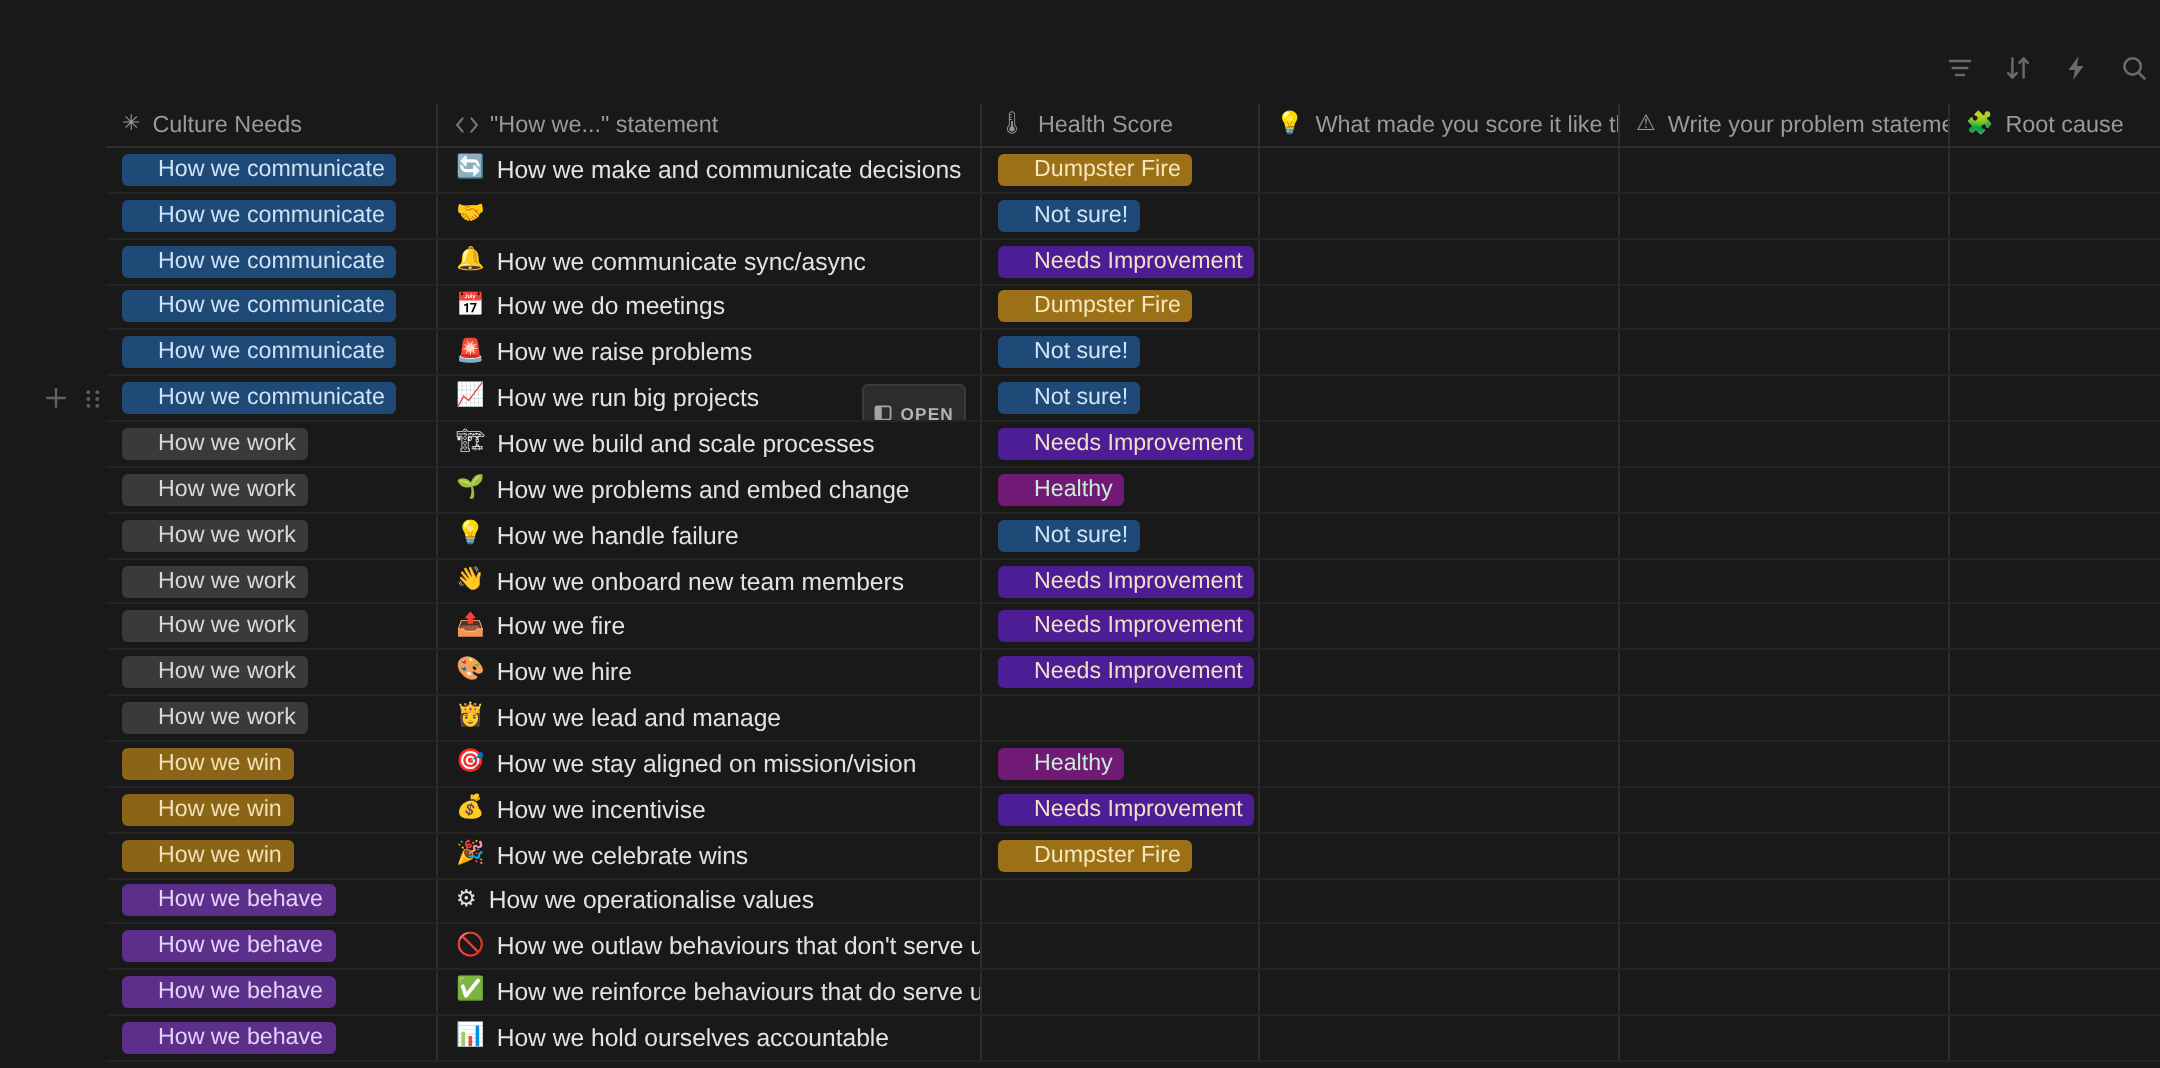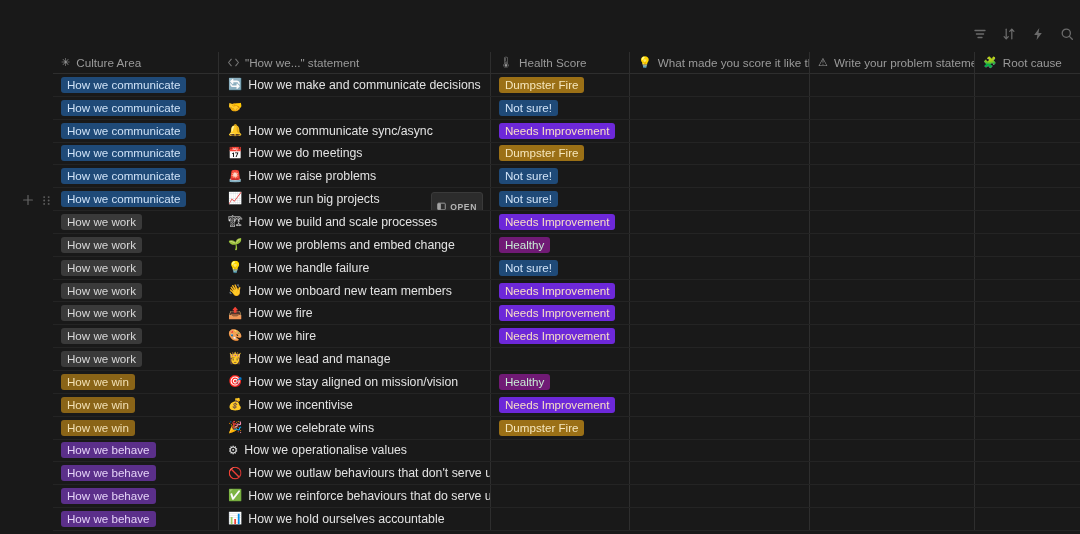--- a/index.html
+++ b/index.html
@@ -81,31 +81,31 @@
     height: 100%; padding: 0 8px;
     border-right: 1px solid #2e2e2e;
     overflow: hidden; white-space: nowrap;
     font-size: 12.3px; color: #e2e2e2;
   }
   .cell.c5 { border-right: none; }
   .cell.c1 { position: relative; padding-left: 9px; }
   .emo { font-size: 11.5px; margin-right: 6px; line-height: 1; flex: 0 0 auto; }
 
   .pill {
-    display: inline-block; padding: 1px 6px 2px 6px;
+    display: inline-block; padding: 1px 6px 2px 18px;
     border-radius: 3px; font-size: 11.6px; line-height: 13px;
     white-space: nowrap;
   }
   .pill-blue   { background:#1f4a78; color:#cfe2f7; }
   .pill-grey   { background:#3a3a3a; color:#d8d8d8; }
   .pill-gold   { background:#8a6417; color:#f2e0b4; }
   .pill-purple { background:#5b2f8a; color:#e4d2f7; }
   .badge-dumpster { background:#9b7016; color:#f6e7bd; }
   .badge-notsure  { background:#1f4a78; color:#d2e4f8; }
-  .badge-needs    { background:#6d28d9; color:#f8ddc6; }
+  .badge-needs    { background:#4c1d95; color:#f8ddc6; }
   .badge-healthy  { background:#701a75; color:#c9ecd4; }
 
   .openbtn {
     position: absolute; right: 7px; top: 3.5px;
     display: flex; align-items: center; gap: 4px;
     height: 15px; padding: 14px 5px;
     background: #2c2c2c; border: 1px solid #3a3a3a; border-radius: 3px;
     font-size: 8.6px; font-weight: bold; letter-spacing: .6px; color: #b5b5b5;
   }
   .openbtn .oic { width: 9px; height: 9px; display: block; opacity: .8; }
@@ -163,21 +163,21 @@
         <circle cx="7.4" cy="9.8" r="1.05"></circle>
     </svg>
   </span>
 </div>
 
 <div id="grid">
 
   <div class="hdr-row">
     <div class="hdr-cell c0">
       <span class="hemo">✳</span>
-      <span>Culture Area</span>
+      <span>Culture Needs</span>
     </div>
     <div class="hdr-cell c1">
       <span class="hic">
         <svg viewBox="0 0 14 12" width="13" height="11" fill="none" stroke="#9a9a9a" stroke-width="1.15" stroke-linecap="round" stroke-linejoin="round">
           <polyline points="4.6,2.4 1.6,6 4.6,9.6"></polyline>
             <polyline points="9.4,2.4 12.4,6 9.4,9.6"></polyline>
         </svg>
       </span>
       <span>"How we..." statement</span>
     </div>

